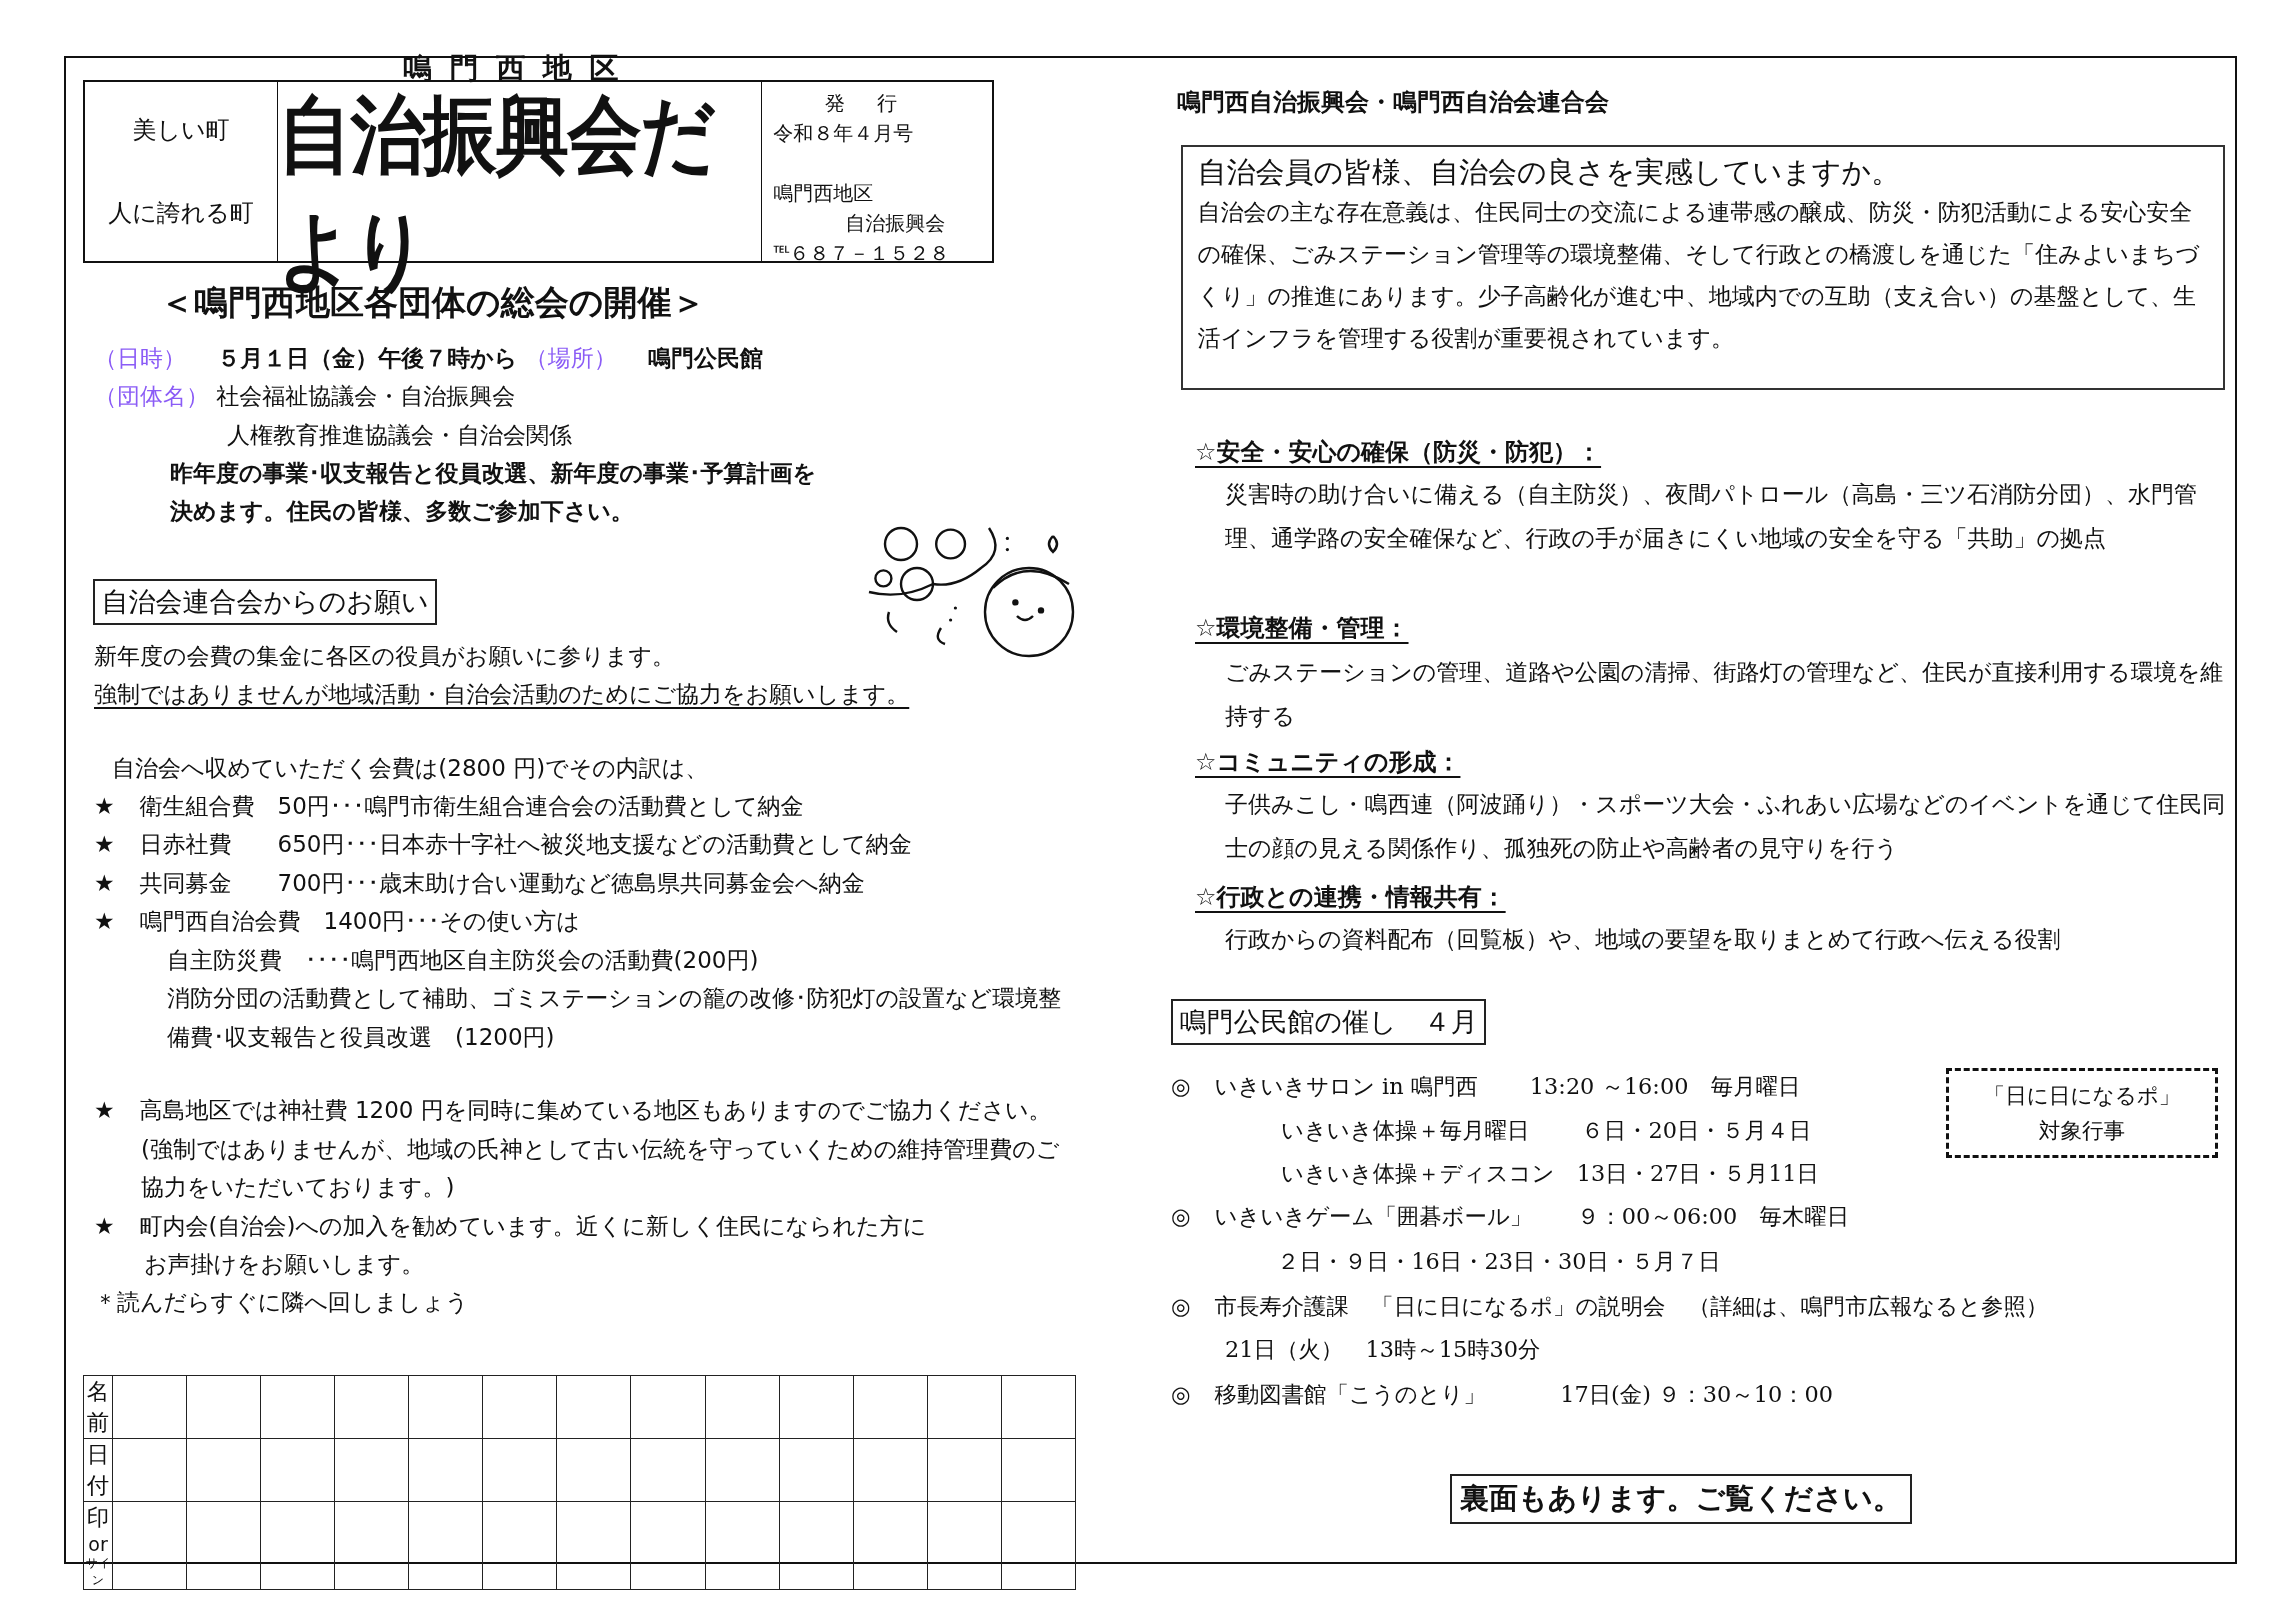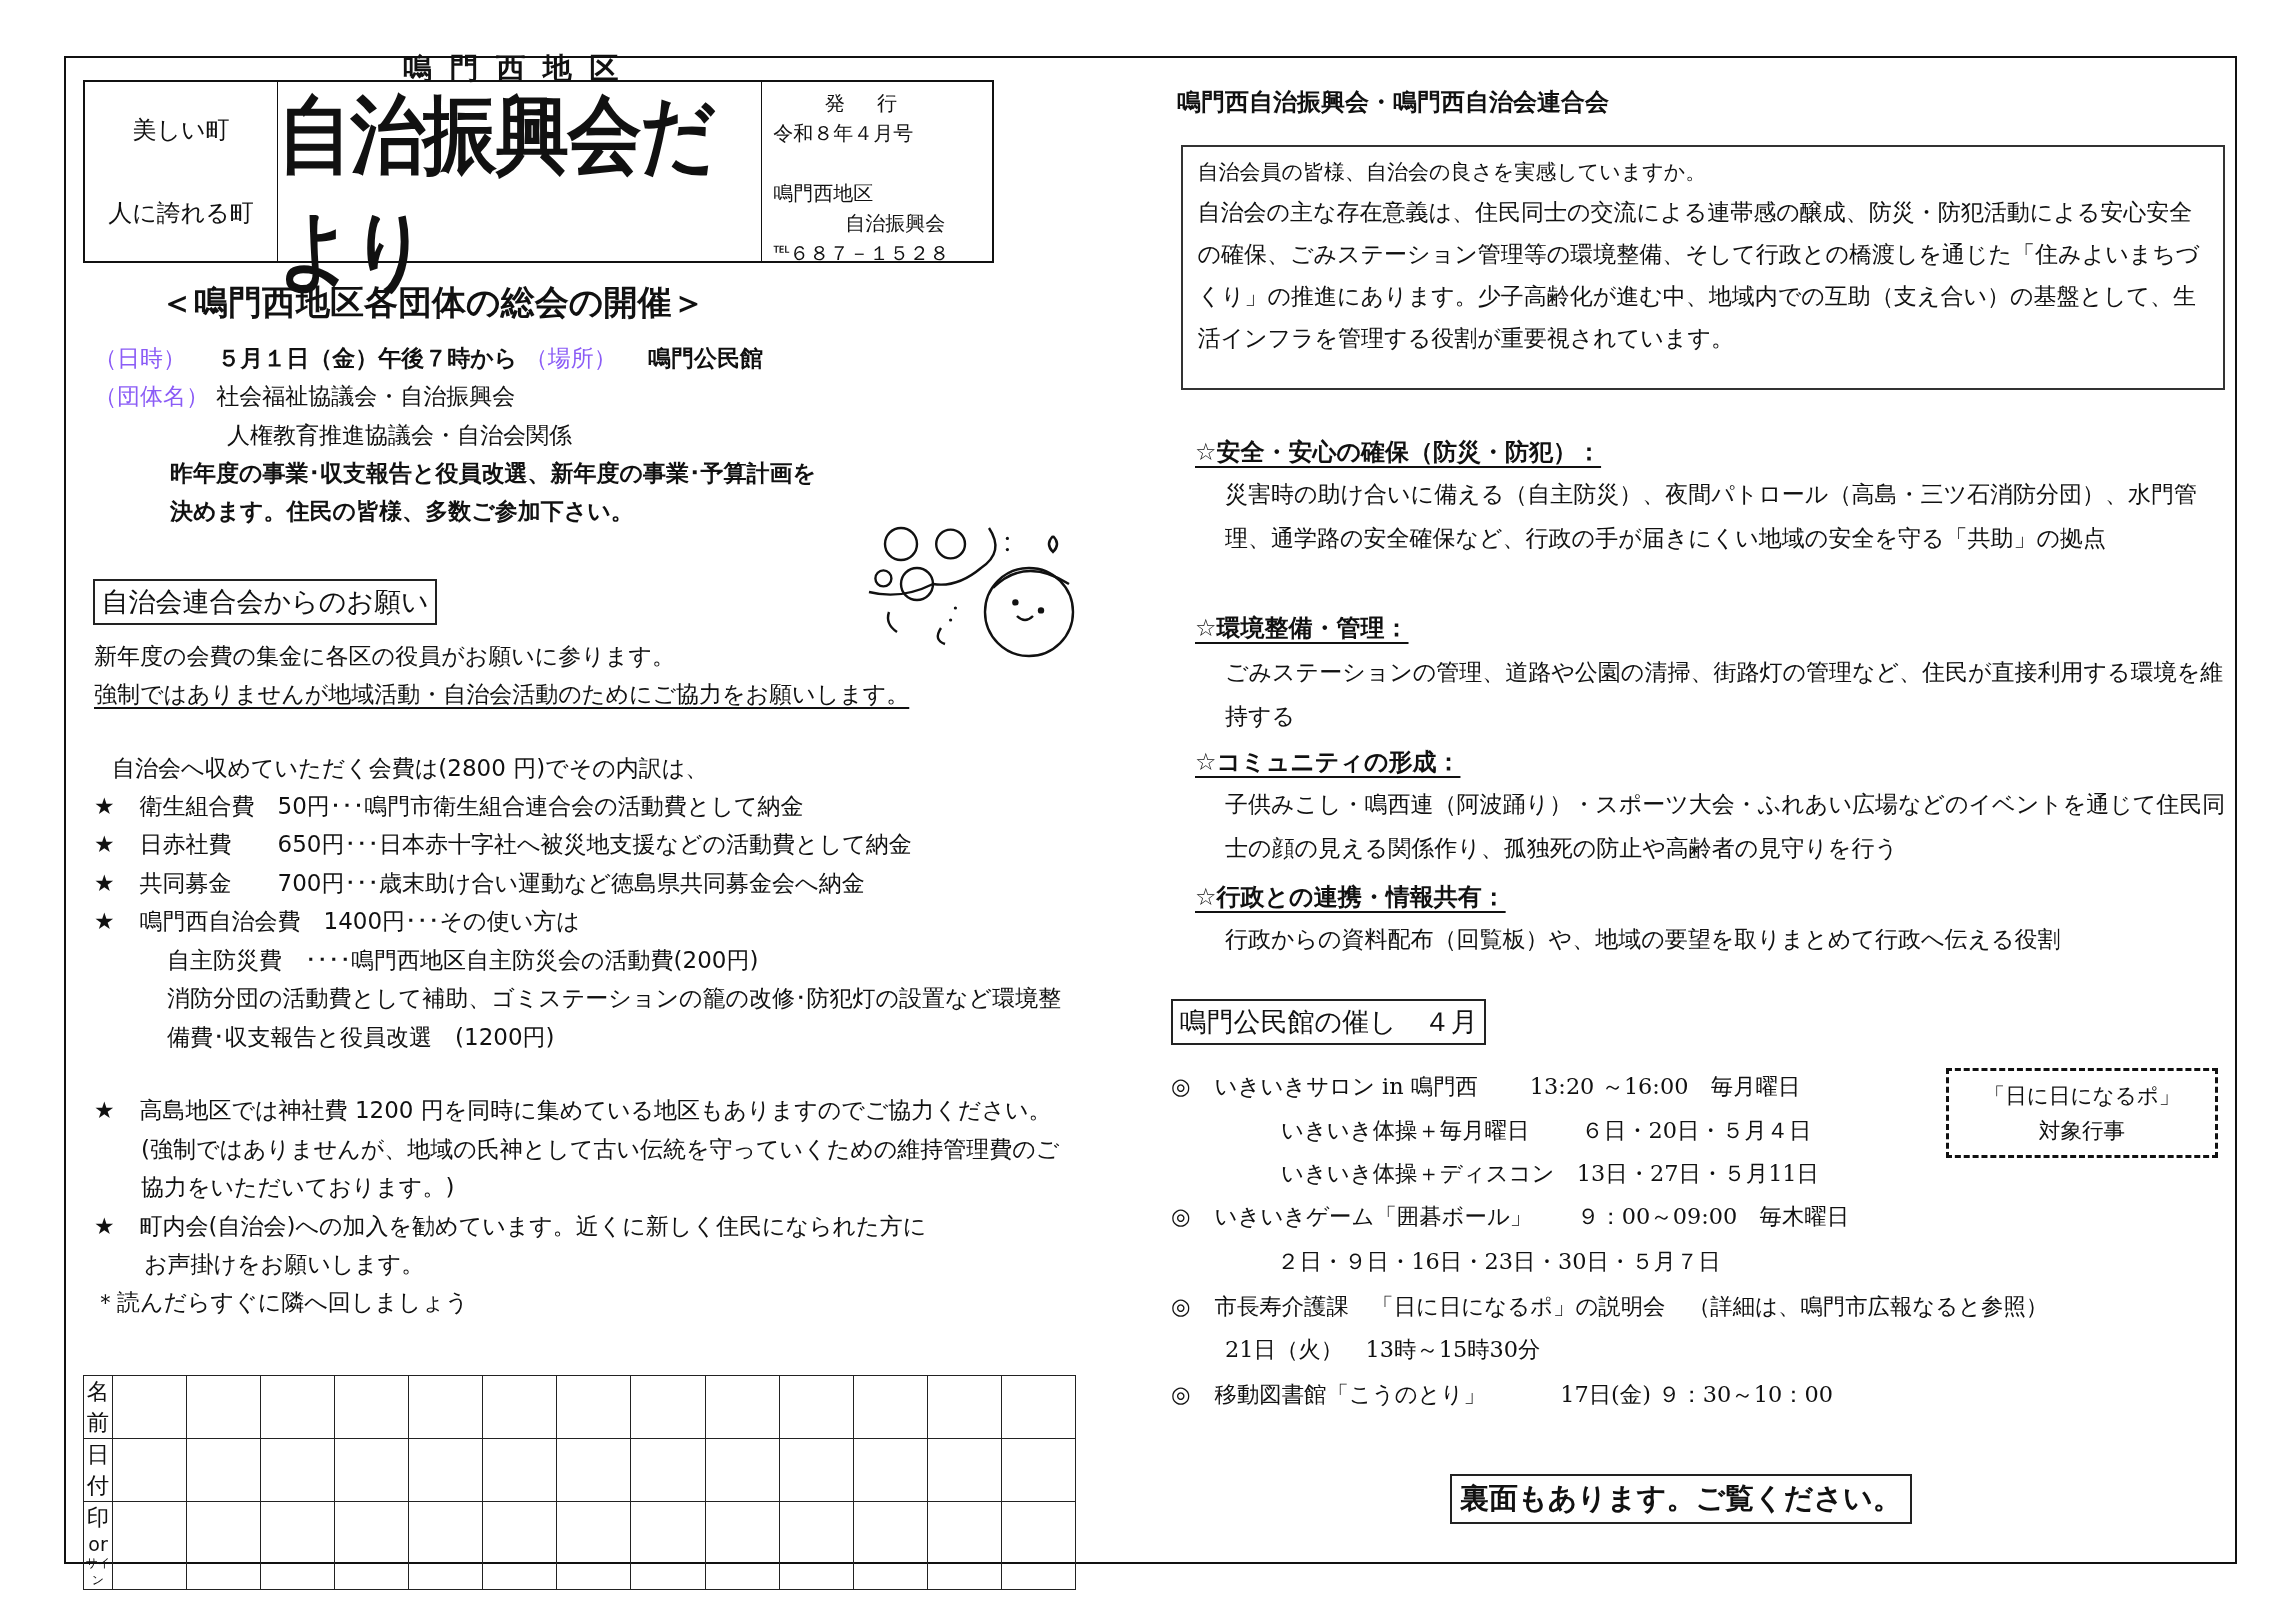--- a/index.html
+++ b/index.html
@@ -31,21 +31,21 @@
   .u { text-decoration: underline; text-underline-offset: 4.8px; }
 
   
   #sign-table { position: absolute; left: 83px; top: 1375px; width: 993px; height: 176px; border-collapse: collapse; }
   #sign-table td { border: 1.6px solid #222; }
   #sign-table td.hd { width: 29px; text-align: center; font-size: 22.4px; }
 
   
   #org-title { left: 1177px; top: 86px; font-size: 24px; font-weight: bold; }
   #intro-box { position: absolute; left: 1181px; top: 145px; width: 1044px; height: 245px; border: 2.4px solid #333; padding: 6.4px 14.4px; }
-  #intro-box .lead { font-size: 21px; line-height: 38px; }
+  #intro-box .lead { font-size: 29px; line-height: 38px; }
   #intro-box .body { font-size: 23px; line-height: 42px; }
 
   .topic-head { position: absolute; font-size: 24px; font-weight: bold; text-decoration: underline; text-underline-offset: 6.4px; text-decoration-thickness: 2.4px; white-space: nowrap; }
   .topic-body { position: absolute; font-size: 23px; line-height: 44px; width: 1001px; }
 
   .event { position: absolute; font-size: 22.4px; white-space: nowrap; }
   #nichi-box { position: absolute; left: 1946px; top: 1068px; width: 272px; height: 90px; border: 3.2px dashed #111; border-style: dashed; display: flex; flex-direction: column; align-items: center; justify-content: center; font-size: 21.6px; line-height: 35px; }
 
   #back-note { position: absolute; left: 1450px; top: 1474px; border: 2.4px solid #222; padding: 3.2px 8px; font-size: 29px; font-weight: bold; white-space: nowrap; }
 
@@ -226,21 +226,21 @@
 <div class="topic-body sans" style="left:1225px;top:782px;">子供みこし・鳴西連（阿波踊り）・スポーツ大会・ふれあい広場などのイベントを通じて住民同士の顔の見える関係作り、孤独死の防止や高齢者の見守りを行う</div>
 
 <div class="topic-head sans" style="left:1195px;top:881px;">☆行政との連携・情報共有：</div>
 <div class="topic-body sans" style="left:1225px;top:917px;">行政からの資料配布（回覧板）や、地域の要望を取りまとめて行政へ伝える役割</div>
 
 <div class="boxed-title sans" style="left:1171px;top:999px;">鳴門公民館の催し　４月</div>
 
 <div class="event" style="left:1171px;top:1071px;"><span>◎</span><span style="margin-left:24px">いきいきサロン in 鳴門西　　 13:20 ～16:00　毎月曜日</span></div>
 <div class="event" style="left:1281px;top:1115px;">いきいき体操＋毎月曜日　　 ６日・20日・５月４日</div>
 <div class="event" style="left:1281px;top:1158px;">いきいき体操＋ディスコン　13日・27日・５月11日</div>
-<div class="event" style="left:1171px;top:1201px;"><span>◎</span><span style="margin-left:24px">いきいきゲーム「囲碁ボール」　　９：00～09:00　毎木曜日</span></div>
+<div class="event" style="left:1171px;top:1201px;"><span>◎</span><span style="margin-left:24px">いきいきゲーム「囲碁ボール」　　９：00～06:00　毎木曜日</span></div>
 <div class="event" style="left:1277px;top:1246px;">２日・９日・16日・23日・30日・５月７日</div>
 <div class="event" style="left:1171px;top:1291px;"><span>◎</span><span style="margin-left:24px">市長寿介護課　「日に日になるポ」の説明会　（詳細は、鳴門市広報なると参照）</span></div>
 <div class="event" style="left:1225px;top:1334px;">21日（火）　13時～15時30分</div>
 <div class="event" style="left:1171px;top:1379px;"><span>◎</span><span style="margin-left:24px">移動図書館「こうのとり」　　　 17日(金) ９：30～10：00</span></div>
 
 <div id="nichi-box">
   <div>「日に日になるポ」</div>
   <div>対象行事</div>
 </div>
 

